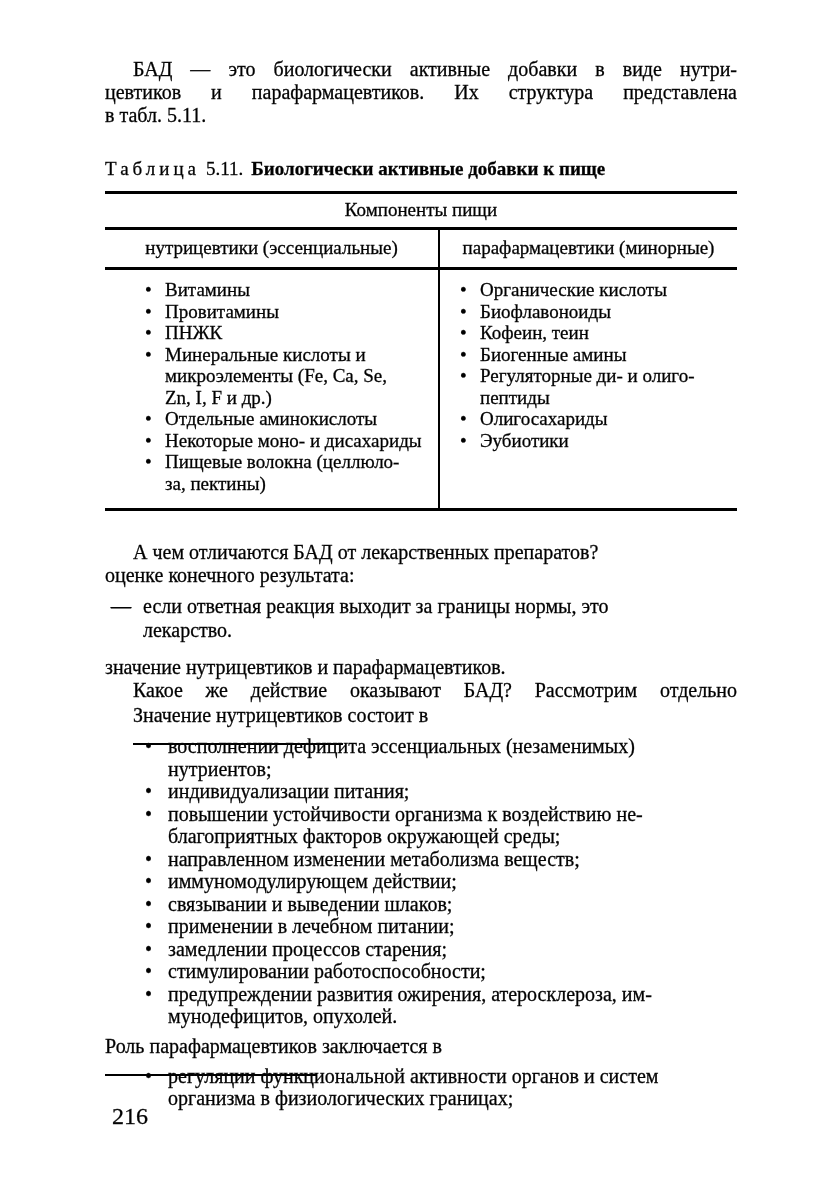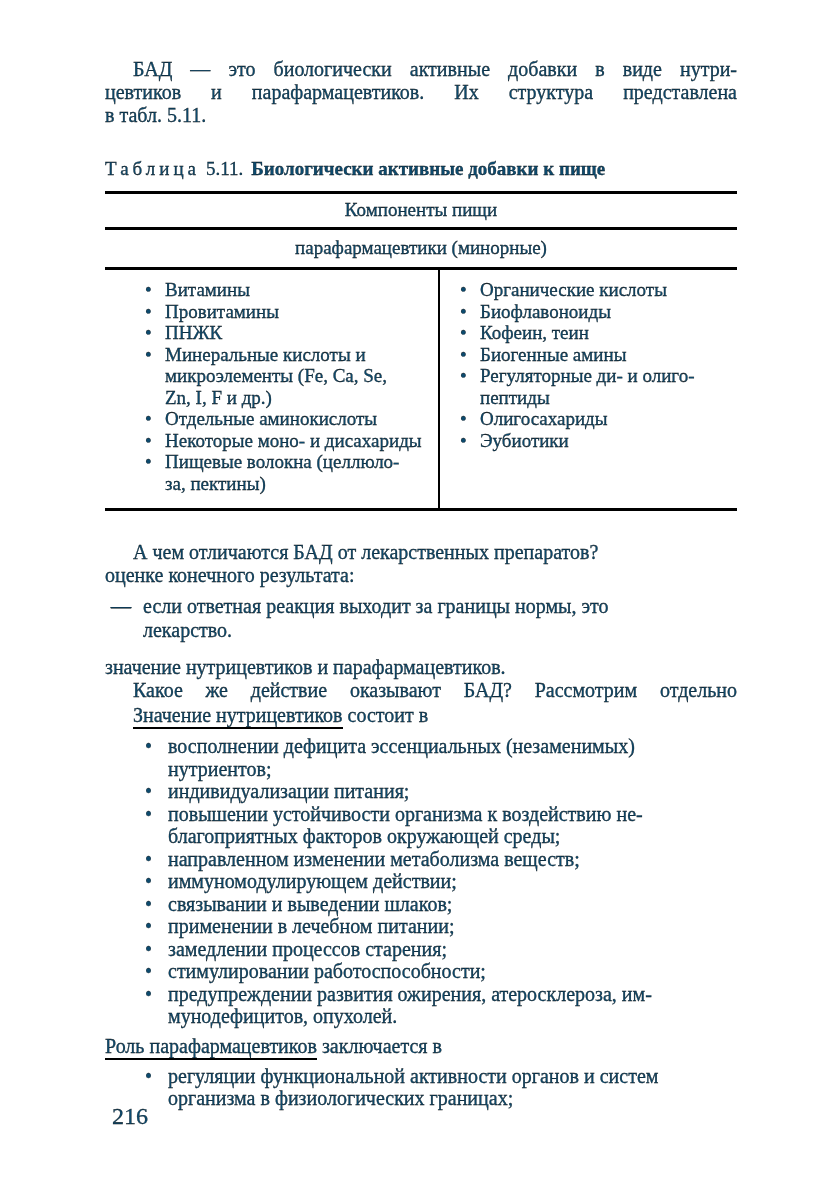--- a/index.html
+++ b/index.html
@@ -6,21 +6,21 @@
     margin: 0;
     padding: 0;
     background: #ffffff;
   }
   .page {
     position: relative;
     width: 828px;
     height: 1190px;
     background: #ffffff;
     font-family: "Liberation Serif", "DejaVu Serif", serif;
-    color: #0c4a6e;
+    color: #000000;
     -webkit-text-stroke: 0.3px #101010;
     overflow: hidden;
   }
   .content {
     position: absolute;
     left: 105px;
     top: 58px;
     width: 632px;
   }
   
@@ -97,21 +97,21 @@
   }
   .dash-list .mk { left: 6px; }
 
   .action-para { margin-top: 14px; }
 
   .section-heading {
     font-size: 20px;
     line-height: 24px;
     margin-top: 1px;
   }
-  .u { border-bottom: 2px solid #000; padding-bottom: 1px; }
+  .u { border-bottom: 2px solid #000; padding-bottom: 17px; }
 
   .bullet-list {
     list-style: none;
     margin: 8px 0 0 0;
     padding: 0;
     font-size: 20px;
     line-height: 22.5px;
   }
   .bullet-list li {
     position: relative;
@@ -144,20 +144,21 @@
 
     <div class="caption">
       <span class="cap-word">Таблица</span><span class="cap-num">5.11.</span><span class="cap-title">Биологически активные добавки к пище</span>
     </div>
 
     <div class="tbl">
       <div class="hr"></div>
       <div class="tbl-span">Компоненты пищи</div>
       <div class="hr"></div>
       <div class="tbl-heads">
+        <div class="th th-left">нутрицевтики (эссенциальные)</div>
         <div class="th th-right">парафармацевтики (минорные)</div>
       </div>
       <div class="hr"></div>
       <div class="tbl-body">
         <ul class="tbl-col left">
           <li><span class="mk">•</span><span>Витамины</span></li>
           <li><span class="mk">•</span><span>Провитамины</span></li>
           <li><span class="mk">•</span><span>ПНЖК</span></li>
           <li><span class="mk">•</span><span>Минеральные кислоты и
 микроэлементы (Fe, Ca, Se,

